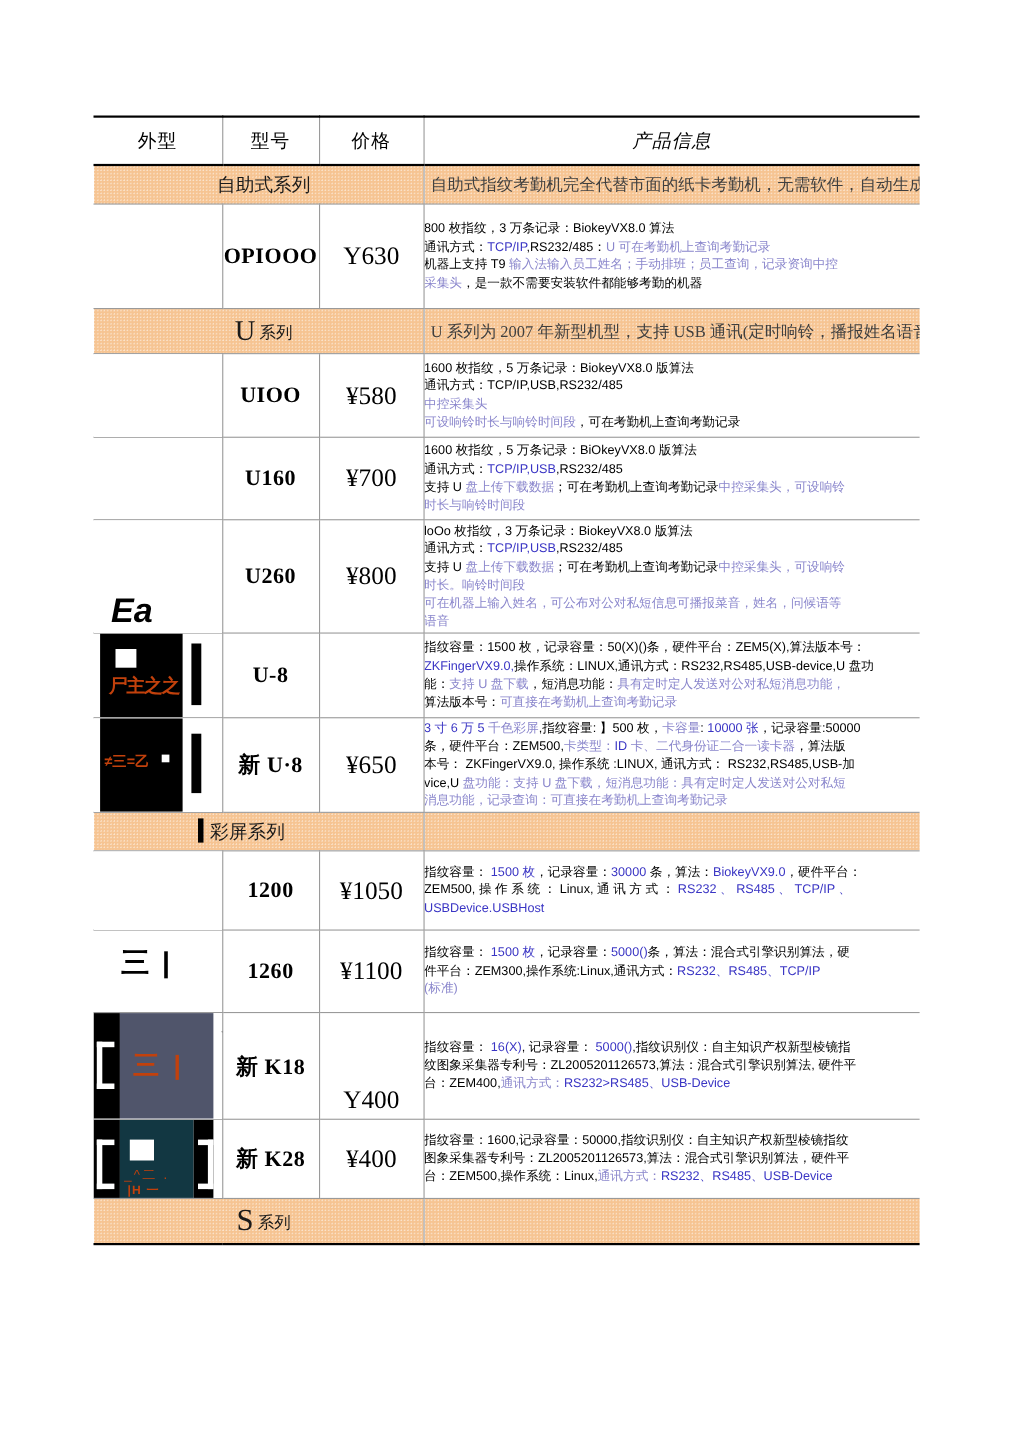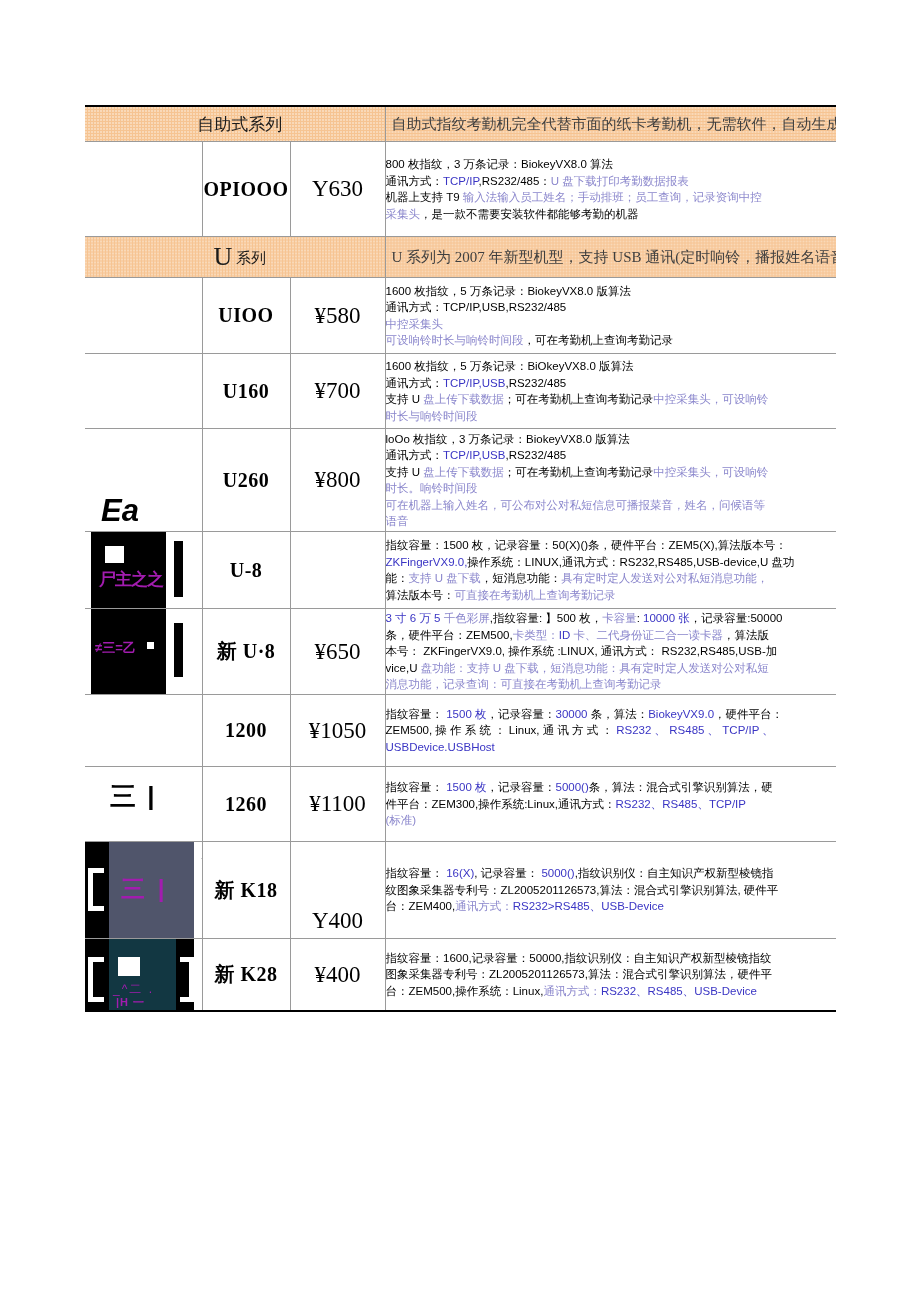--- a/index.html
+++ b/index.html
@@ -100,53 +100,59 @@
   .blk-black{background:#000;}
   .blk-grey{background:#50556b;}
   .blk-teal{background:#123742;}
   .blk-white{background:#fff;}
   .ghost{
     position:absolute;
     color:#000;
     font-family:"Liberation Sans","DejaVu Sans",sans-serif;
     font-weight:bold;
   }
-  .ghost-w{color:#a21caf;}
+  .ghost-w{color:#c2410c;}
 
   .series-big{font-size:26px;vertical-align:-2px;}
   .series-sm{font-size:15px;}
   .bar{display:inline-block;width:5px;height:22px;background:#000;vertical-align:-4px;margin-right:6px;}
 </style>
 </head>
 <body>
 
 <div class="page">
 
   <table class="pricelist">
     <colgroup>
       <col class="c1">
         <col class="c2">
         <col class="c3">
         <col class="c4">
     </colgroup>
     <tbody>
 
+      <tr class="hdr">
+        <td>外型</td>
+        <td>型号</td>
+        <td>价格</td>
+        <td class="prodinfo">产品信息</td>
+      </tr>
 
       <tr class="banner">
         <td colspan="3" class="series-name">自助式系列</td>
         <td class="series-desc">自助式指纹考勤机完全代替市面的纸卡考勤机，无需软件，自动生成报表</td>
       </tr>
 
       <tr>
         <td class="photo" style="height:94px;"></td>
         <td class="model">OPIOOO</td>
         <td class="price">Y630</td>
         <td class="info">
             <div><span>800 枚指纹，3 万条记录：BiokeyVX8.0 算法</span></div>
-            <div><span>通讯方式：</span><span class="bl">TCP/IP</span><span>,RS232/485：</span><span class="lav">U 盘下载打印考勤数据报表</span></div>
+            <div><span>通讯方式：</span><span class="bl">TCP/IP</span><span>,RS232/485：</span><span class="lav">U 可在考勤机上查询考勤记录</span></div>
             <div><span>机器上支持 </span><span>T9</span><span class="lav"> 输入法输入员工姓名；手动排班；员工查询，记录资询中控</span></div>
             <div><span class="lav">采集头</span><span>，是一款不需要安装软件都能够考勤的机器</span></div>
           </td>
       </tr>
 
       <tr class="banner tall">
         <td colspan="3" class="series-name">
           <span class="series-big">U</span><span class="series-sm"> 系列</span>
         </td>
         <td class="series-desc">U 系列为 2007 年新型机型，支持 USB 通讯(定时响铃，播报姓名语音等)</td>
@@ -220,20 +226,26 @@
         <td class="price">¥650</td>
         <td class="info">
             <div><span class="bl">3 寸 6 万 5 </span><span class="lav">千色彩屏</span><span>,指纹容量: </span><span>】500 枚</span><span>，</span><span class="lav">卡容量</span><span>: </span><span class="bl">10000 张</span><span>，记录容量:50000</span></div>
             <div><span>条，硬件平台：ZEM500,</span><span class="lav">卡类型：</span><span class="bl">ID </span><span class="lav">卡、二代身份证二合一读卡器</span><span>，算法版</span></div>
             <div><span>本号： ZKFingerVX9.0, 操作系统 :LINUX, 通讯方式： RS232,RS485,USB-加</span></div>
             <div><span>vice,U </span><span class="lav">盘功能：支持 U 盘下载，短消息功能：具有定时定人发送对公对私短</span></div>
             <div><span class="lav">消息功能，记录查询：可直接在考勤机上查询考勤记录</span></div>
           </td>
       </tr>
 
+      <tr class="banner">
+        <td colspan="3" class="series-name" style="text-align:left;padding-left:95px;">
+          <span class="bar"></span><span>彩屏系列</span>
+        </td>
+        <td class="series-desc"></td>
+      </tr>
 
       <tr>
         <td class="photo" style="height:71px;"></td>
         <td class="model">1200</td>
         <td class="price">¥1050</td>
         <td class="info">
             <div><span>指纹容量： </span><span class="bl">1500 枚</span><span>，记录容量：</span><span class="bl">30000 </span><span>条，算法：</span><span class="bl">BiokeyVX9.0</span><span>，硬件平台：</span></div>
             <div><span>ZEM500, 操 作 系 统 ： Linux, 通 讯 方 式 ： </span><span class="bl">RS232 、 RS485 、 TCP/IP 、</span></div>
             <div><span class="bl">USBDevice.USBHost</span></div>
           </td>
@@ -288,17 +300,23 @@
         </td>
         <td class="model">新 K28</td>
         <td class="price">¥400</td>
         <td class="info">
             <div><span>指纹容量：1600,记录容量：50000,指纹识别仪：自主知识产权新型棱镜指纹</span></div>
             <div><span>图象采集器专利号：ZL2005201126573,算法：混合式引擎识别算法，硬件平</span></div>
             <div><span>台：ZEM500,操作系统：Linux,</span><span class="lav">通讯方式：</span><span class="bl">RS232、RS485、USB-Device</span></div>
           </td>
       </tr>
 
+      <tr class="banner tall">
+        <td colspan="3" class="series-name">
+          <span class="series-big" style="font-size:28px;">S</span><span class="series-sm"> 系列</span>
+        </td>
+        <td class="series-desc"></td>
+      </tr>
 
     </tbody>
   </table>
 
 </div>
 
 </body></html>

